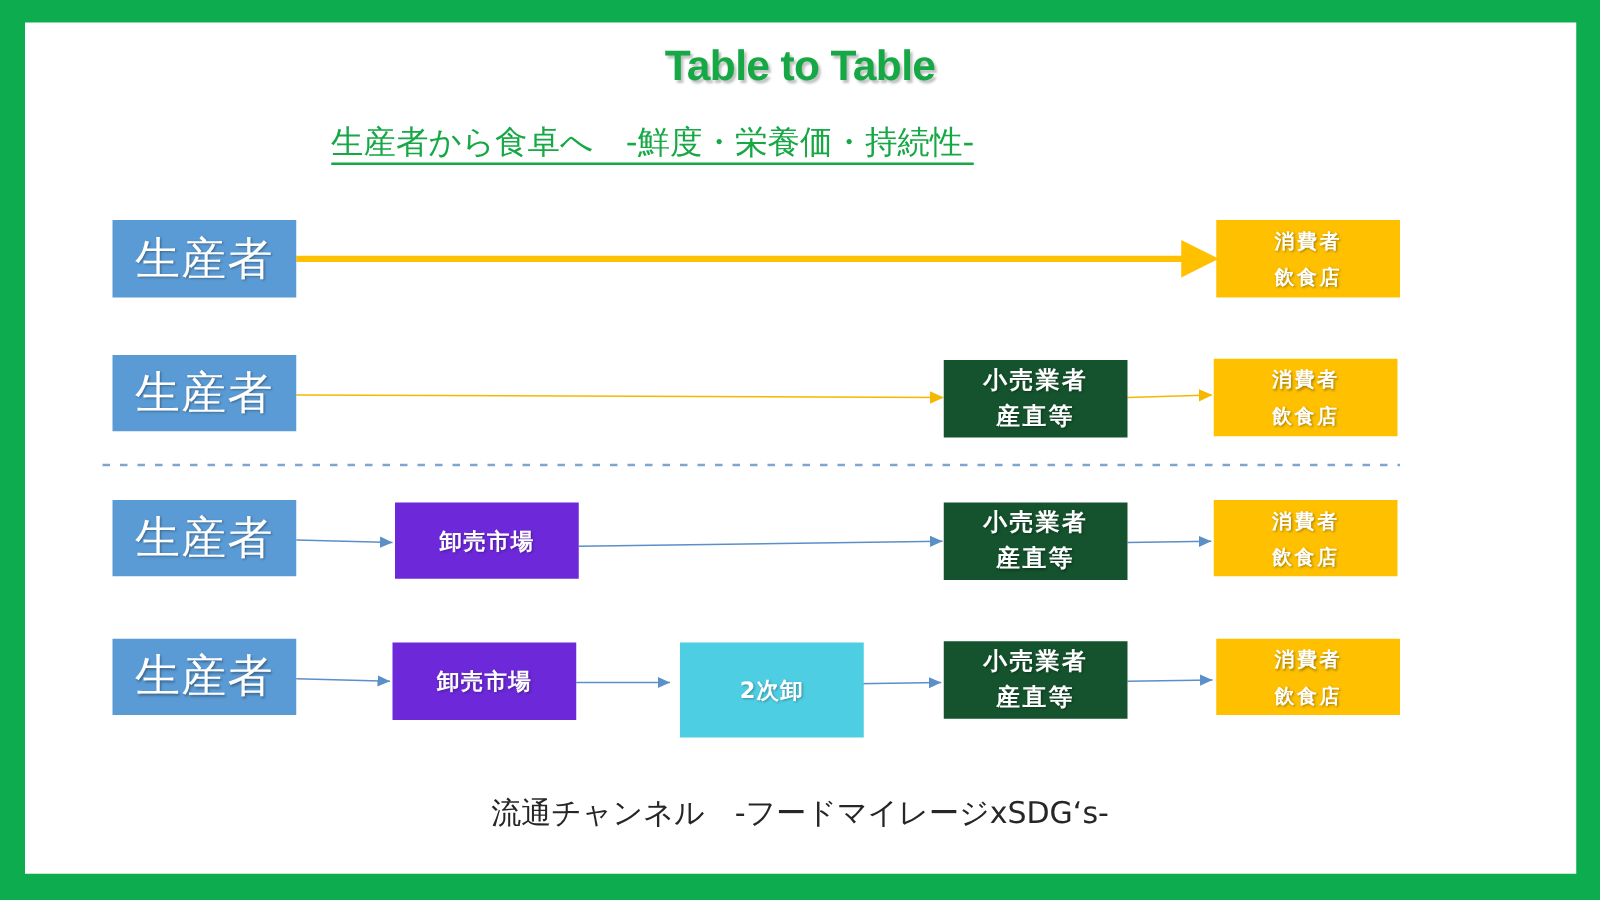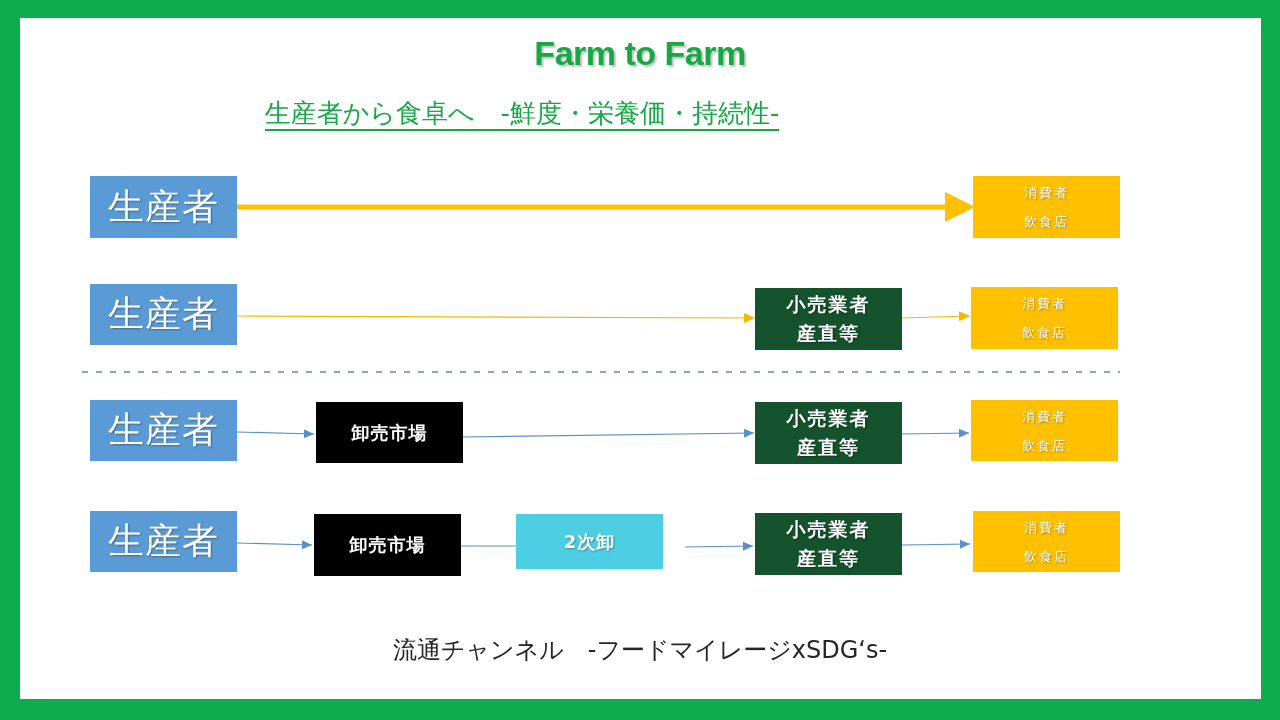--- a/index.html
+++ b/index.html
@@ -44,32 +44,32 @@
     box-sizing: border-box;
   }
   .producer {
     background: #5B9BD5;
     font-size: 36px;
     text-shadow: 1px 1px 2px rgba(0,0,0,0.35);
     letter-spacing: 1px;
   }
   .consumer {
     background: #FFC000;
-    font-size: 13px; font-weight: normal; line-height: 29px;
+    font-size: 16px; font-weight: bold; line-height: 29px;
     text-shadow: 1px 1px 2px rgba(0,0,0,0.35);
     letter-spacing: 2px;
   }
   .retail {
     background: #14532d;
     font-size: 19px; font-weight: bold; line-height: 29px;
     text-shadow: 1px 1px 2px rgba(0,0,0,0.35);
     letter-spacing: 2px;
   }
   .wholesale {
-    background: #000000;
+    background: #6d28d9;
     font-size: 18px; font-weight: bold;
     text-shadow: 1px 1px 2px rgba(0,0,0,0.3);
     letter-spacing: 1px;
   }
   .secondary {
     background: #4ECEE2;
     font-size: 18px; font-weight: bold;
     text-shadow: 1px 1px 2px rgba(0,0,0,0.3);
     letter-spacing: 1px;
   }
@@ -80,21 +80,21 @@
     text-align: center;
     font-size: 24px;
     color: #262626;
   }
 </style>
 </head>
 <body>
 
 <div class="frame"></div>
 
-<div class="title">Farm to Farm</div>
+<div class="title">Table to Table</div>
 <div class="subtitle"><span>生産者から食卓へ　-鮮度・栄養価・持続性-</span></div>
 
 <svg class="arrows" width="1280" height="720">
   <defs>
     <marker id="mY" markerWidth="6" markerHeight="6" refX="5" refY="3" orient="auto" markerUnits="strokeWidth">
       <path d="M0,0 L6,3 L0,6 z" fill="#FFC000"></path>
     </marker>
     <marker id="mYs" markerWidth="12" markerHeight="12" refX="10" refY="6" orient="auto" markerUnits="userSpaceOnUse">
       <path d="M0,1 L11,6 L0,11 z" fill="#F5B800"></path>
     </marker>
@@ -164,21 +164,21 @@
     <span class="line">飲食店</span>
   </div>
 </div>
 
 <div class="box producer" style="left:90px; top:511px; width:147px; height:61px;">
   <span>生産者</span>
 </div>
 <div class="box wholesale" style="left:314px; top:514px; width:147px; height:62px;">
   <span>卸売市場</span>
 </div>
-<div class="box secondary" style="left:516px; top:514px; width:147px; height:55px;">
+<div class="box secondary" style="left:544px; top:514px; width:147px; height:76px;">
   <span>2次卸</span>
 </div>
 <div class="box retail" style="left:755px; top:513px; width:147px; height:62px;">
   <div>
     <span class="line">小売業者</span>
     <span class="line">産直等</span>
   </div>
 </div>
 <div class="box consumer" style="left:973px; top:511px; width:147px; height:61px;">
   <div>

